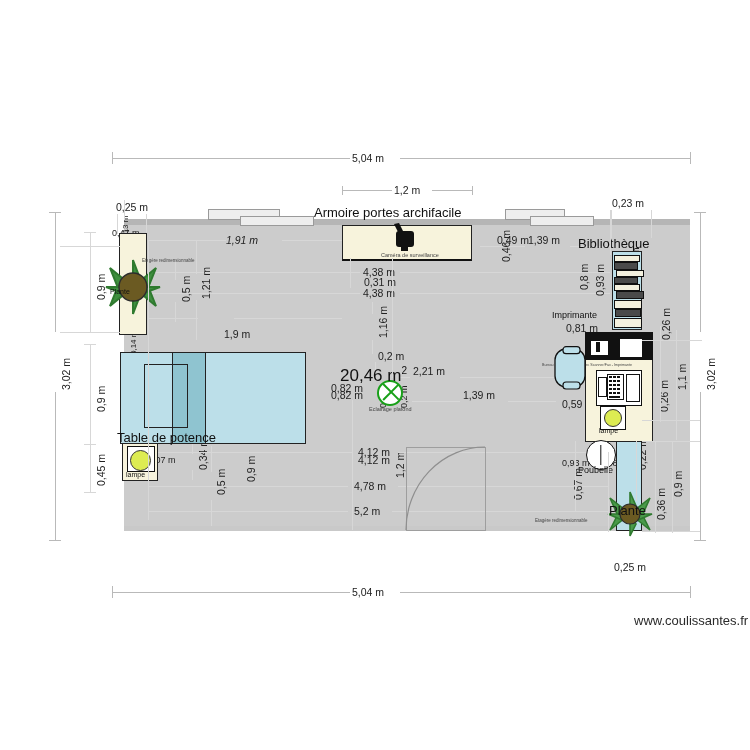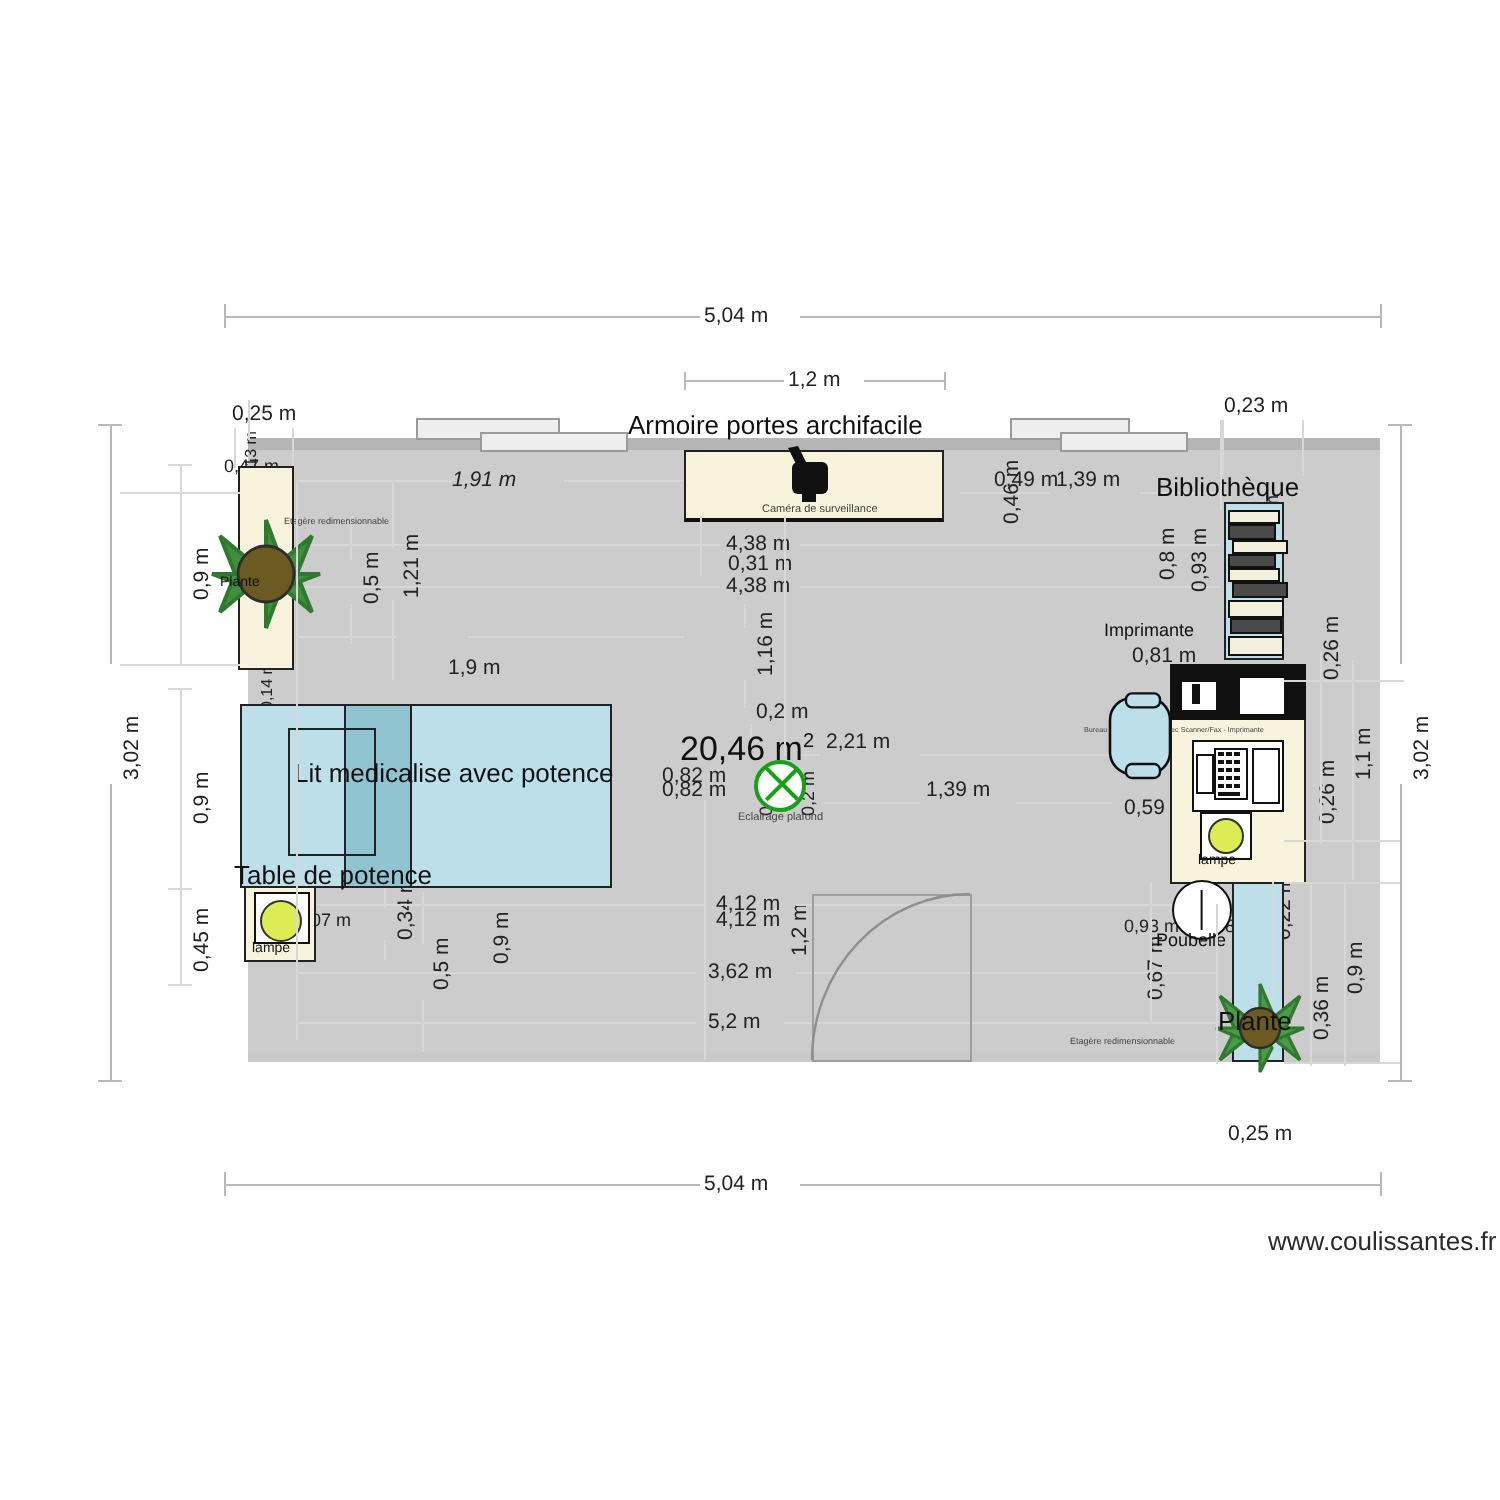--- a/index.html
+++ b/index.html
@@ -177,21 +177,21 @@
   <div class="dl v lite" style="left:211px;top:446px;height:26px;"></div>
   <div class="dl v lite" style="left:211px;top:500px;height:26px;"></div>
 
   <div class="dimtxt v" style="left:245px;top:482px;transform:rotate(-90deg);">0,9 m</div>
 
   <div class="dimtxt" style="left:148px;top:455px;font-size:9px;">0,07 m</div>
 
   <div class="dimtxt" style="left:358px;top:446px;">4,12 m</div>
   <div class="dimtxt" style="left:358px;top:454px;">4,12 m</div>
   <div class="dimtxt v" style="left:394px;top:478px;transform:rotate(-90deg);">1,2 m</div>
-  <div class="dimtxt" style="left:354px;top:480px;">3,62 m</div>
+  <div class="dimtxt" style="left:354px;top:480px;">4,78 m</div>
   <div class="dimtxt" style="left:354px;top:505px;">5,2 m</div>
   <div class="dl h lite" style="left:148px;top:452px;width:205px;"></div>
   <div class="dl h lite" style="left:398px;top:452px;width:210px;"></div>
   <div class="dl h lite" style="left:148px;top:486px;width:200px;"></div>
   <div class="dl h lite" style="left:398px;top:486px;width:210px;"></div>
   <div class="dl h lite" style="left:148px;top:511px;width:200px;"></div>
   <div class="dl h lite" style="left:392px;top:511px;width:216px;"></div>
 
   <div class="dimtxt v" style="left:631px;top:275px;transform:rotate(-90deg);font-size:9px;">0,13 m</div>
   <div class="dimtxt v" style="left:578px;top:290px;transform:rotate(-90deg);">0,8 m</div>
@@ -247,21 +247,20 @@
           <path d="M29 29 L56 29 L40 35 Z"></path>
       </g>
       <circle cx="29" cy="29" r="14" fill="#6b5a22" stroke="#2d2d2d" stroke-width="1.4"></circle>
     </svg>
   </div>
   <div class="lbl xs" style="left:110px;top:288px;color:#111;">Plante</div>
 
   <div class="furn bed" style="left:120px;top:352px;width:186px;height:92px;"></div>
   <div class="furn pillow" style="left:172px;top:352px;width:34px;height:92px;"></div>
   <div class="bedsq" style="left:144px;top:364px;width:42px;height:62px;"></div>
-  <div class="lbl" style="left:147px;top:379px;">Lit medicalise avec potence</div>
 
   <div class="furn cream" style="left:122px;top:443px;width:36px;height:38px;"></div>
   <div class="whitebox" style="position:absolute;left:127px;top:446px;width:26px;height:24px;"></div>
   <div class="lamp" style="left:130px;top:450px;width:19px;height:19px;"></div>
   <div class="lbl" style="left:117px;top:430px;">Table de potence</div>
   <div class="lbl xs" style="left:126px;top:471px;">lampe</div>
 
   <div class="furn cream" style="left:342px;top:225px;width:130px;height:36px;border-bottom:2.5px solid #111;"></div>
   <div class="lbl" style="left:314px;top:205px;">Armoire portes archifacile</div>
 

